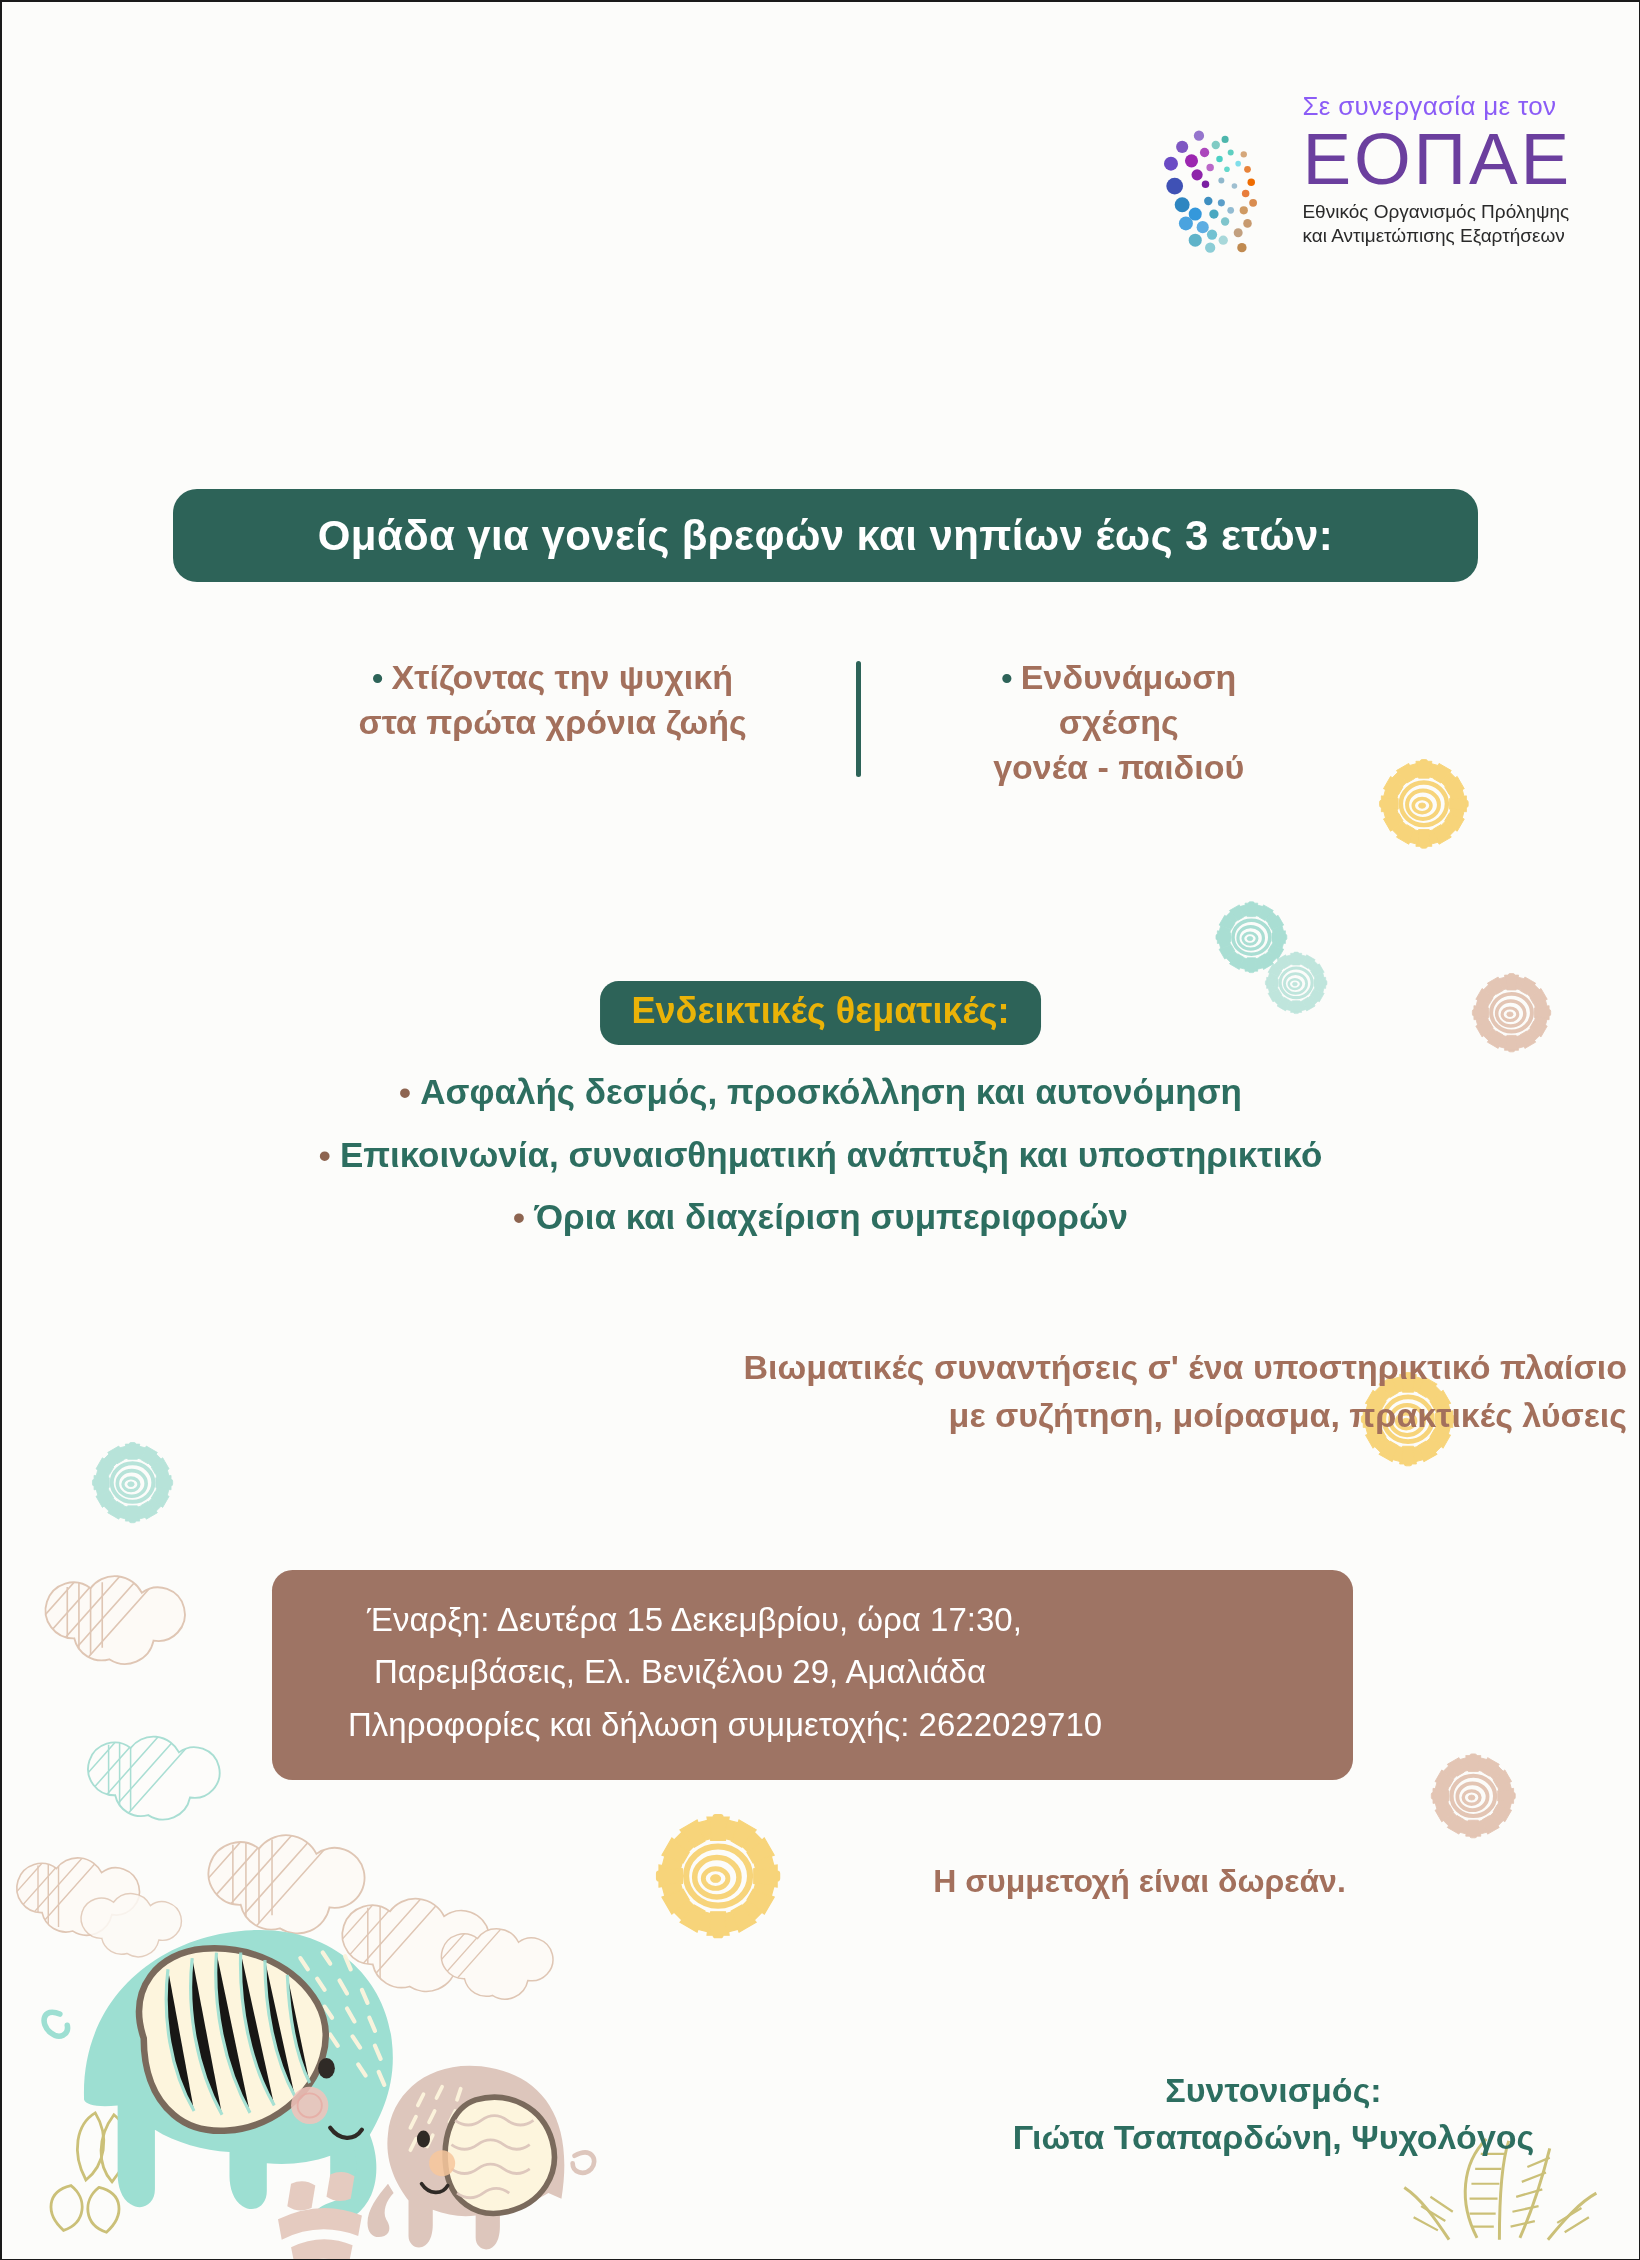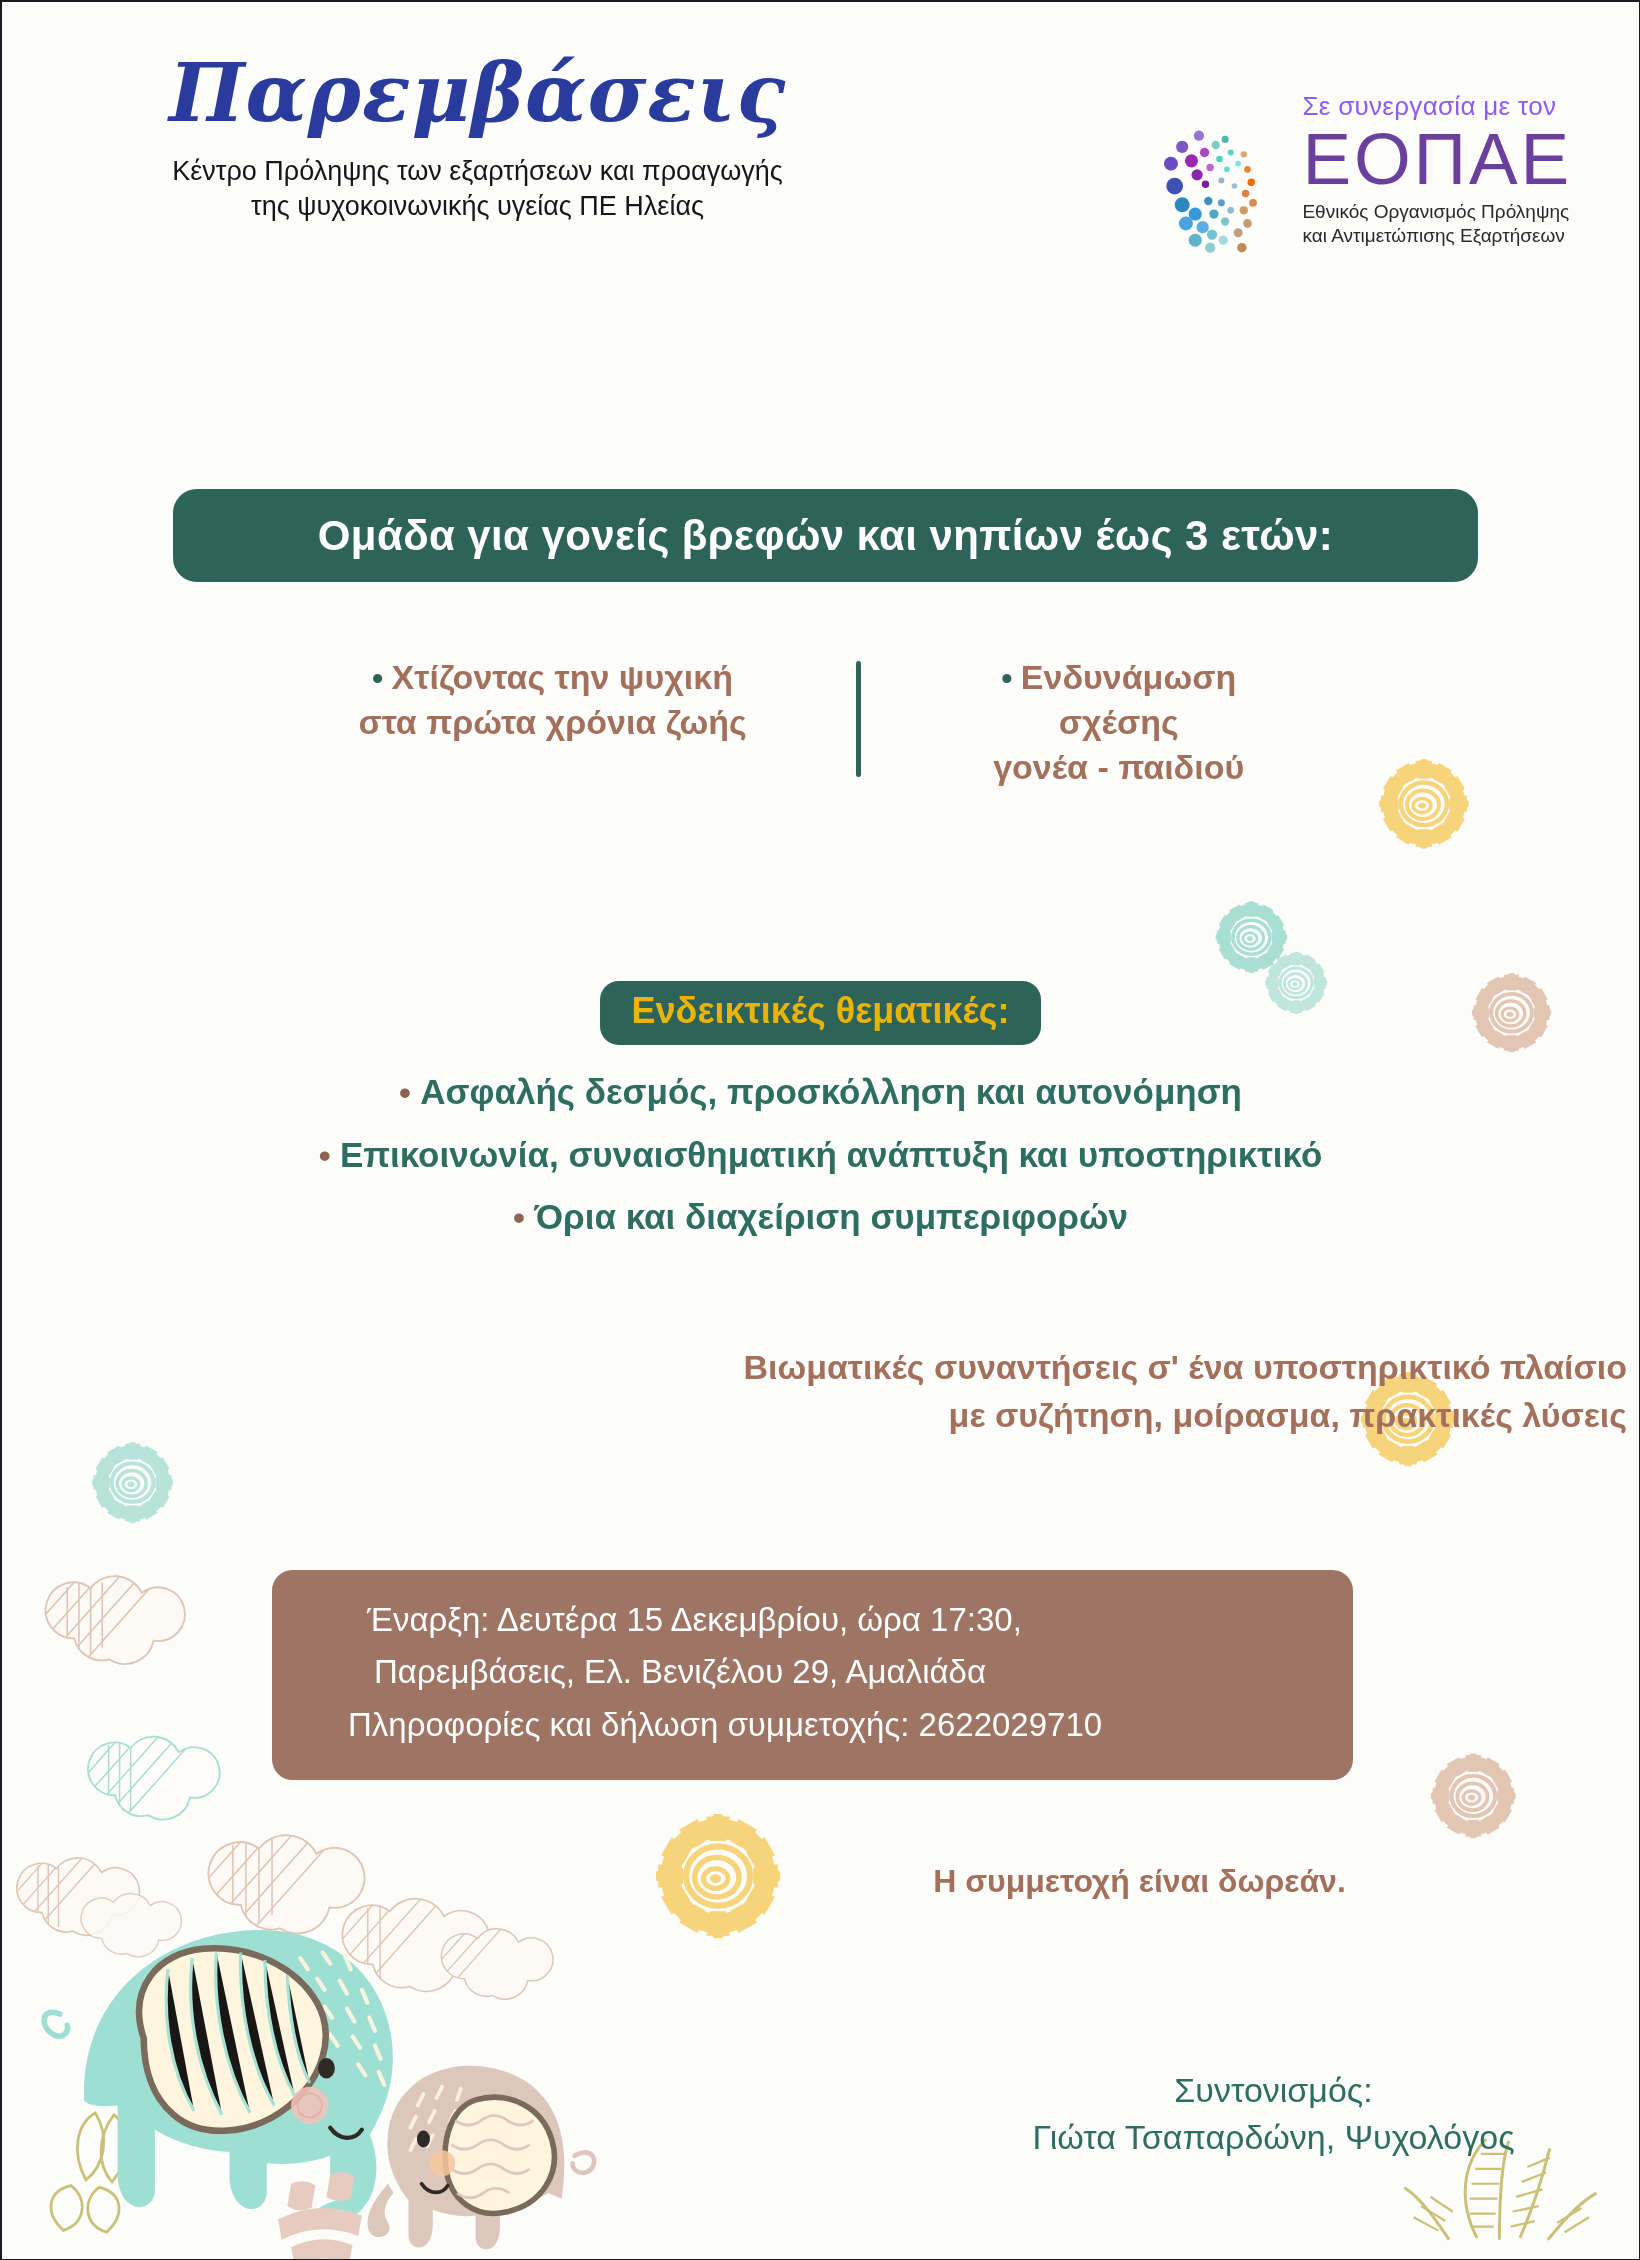--- a/index.html
+++ b/index.html
@@ -227,21 +227,21 @@
     position:absolute;
     right:67px; top:2065px;
     text-align:center;
     z-index:3;
     width:597px;
   }
   .coord p{
     margin:0;
     color:#2d6e60;
     font-size:34px;
-    font-weight:400;
+    font-weight:700;
     line-height:1.38;
   }
 </style>
 </head>
 <body>
 
 <div class="poster">
 
   <div class="deco-layer">
     <svg width="1641" height="2261" viewBox="0 0 1760 2425" xmlns="http://www.w3.org/2000/svg">
@@ -521,27 +521,20 @@
         <path d="M 310 2340 q 14 -6 26 2 l -4 24 q -14 6 -26 -2 Z"></path>
         <path d="M 352 2330 q 14 -6 26 2 l -4 24 q -14 6 -26 -2 Z"></path>
         <path d="M 296 2378 q 46 -22 90 -4 l -4 22 q -42 -16 -82 4 Z"></path>
         <path d="M 310 2408 q 34 -16 66 -2 l -4 20 q -30 -12 -58 2 Z"></path>
         <path d="M 324 2434 q 22 -10 42 -2 l -4 16 q -18 -8 -34 2 Z"></path>
       </g>
     </svg>
   </div>
 
   <div class="header">
-    <div class="brand">
-      <div class="brand-title">Παρεμβάσεις</div>
-      <div class="brand-sub">
-        <div>Κέντρο Πρόληψης των εξαρτήσεων και προαγωγής</div>
-        <div>της ψυχοκοινωνικής υγείας ΠΕ Ηλείας</div>
-      </div>
-    </div>
 
     <div class="eopae">
       <svg class="eopae-swirl" viewBox="0 0 140 150">
         <g>
           <circle cx="22" cy="74" r="9" fill="#3f51b5"></circle>
           <circle cx="18" cy="50" r="7.5" fill="#6b4bc4"></circle>
           <circle cx="30" cy="32" r="6.5" fill="#7e57c2"></circle>
           <circle cx="48" cy="20" r="5.5" fill="#9575cd"></circle>
           <circle cx="40" cy="47" r="7" fill="#9c27b0"></circle>
           <circle cx="54" cy="38" r="5" fill="#ab47bc"></circle>

